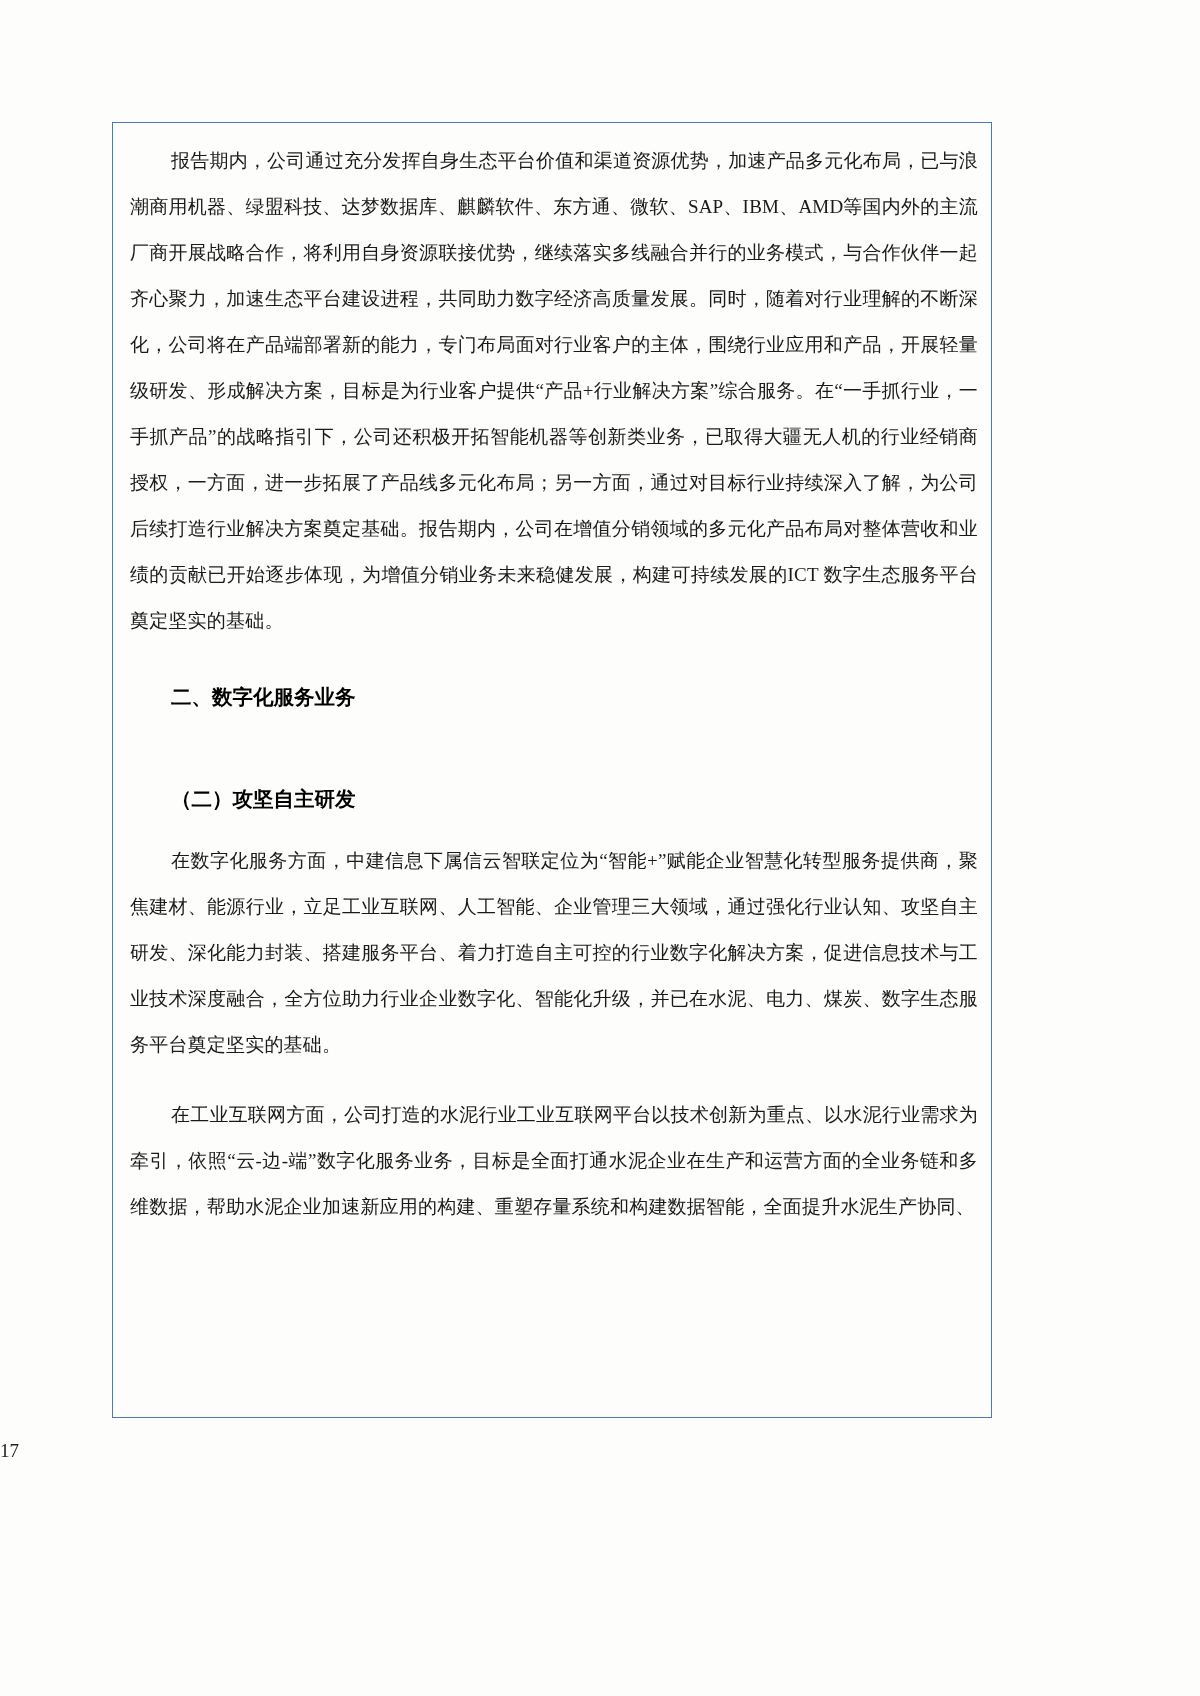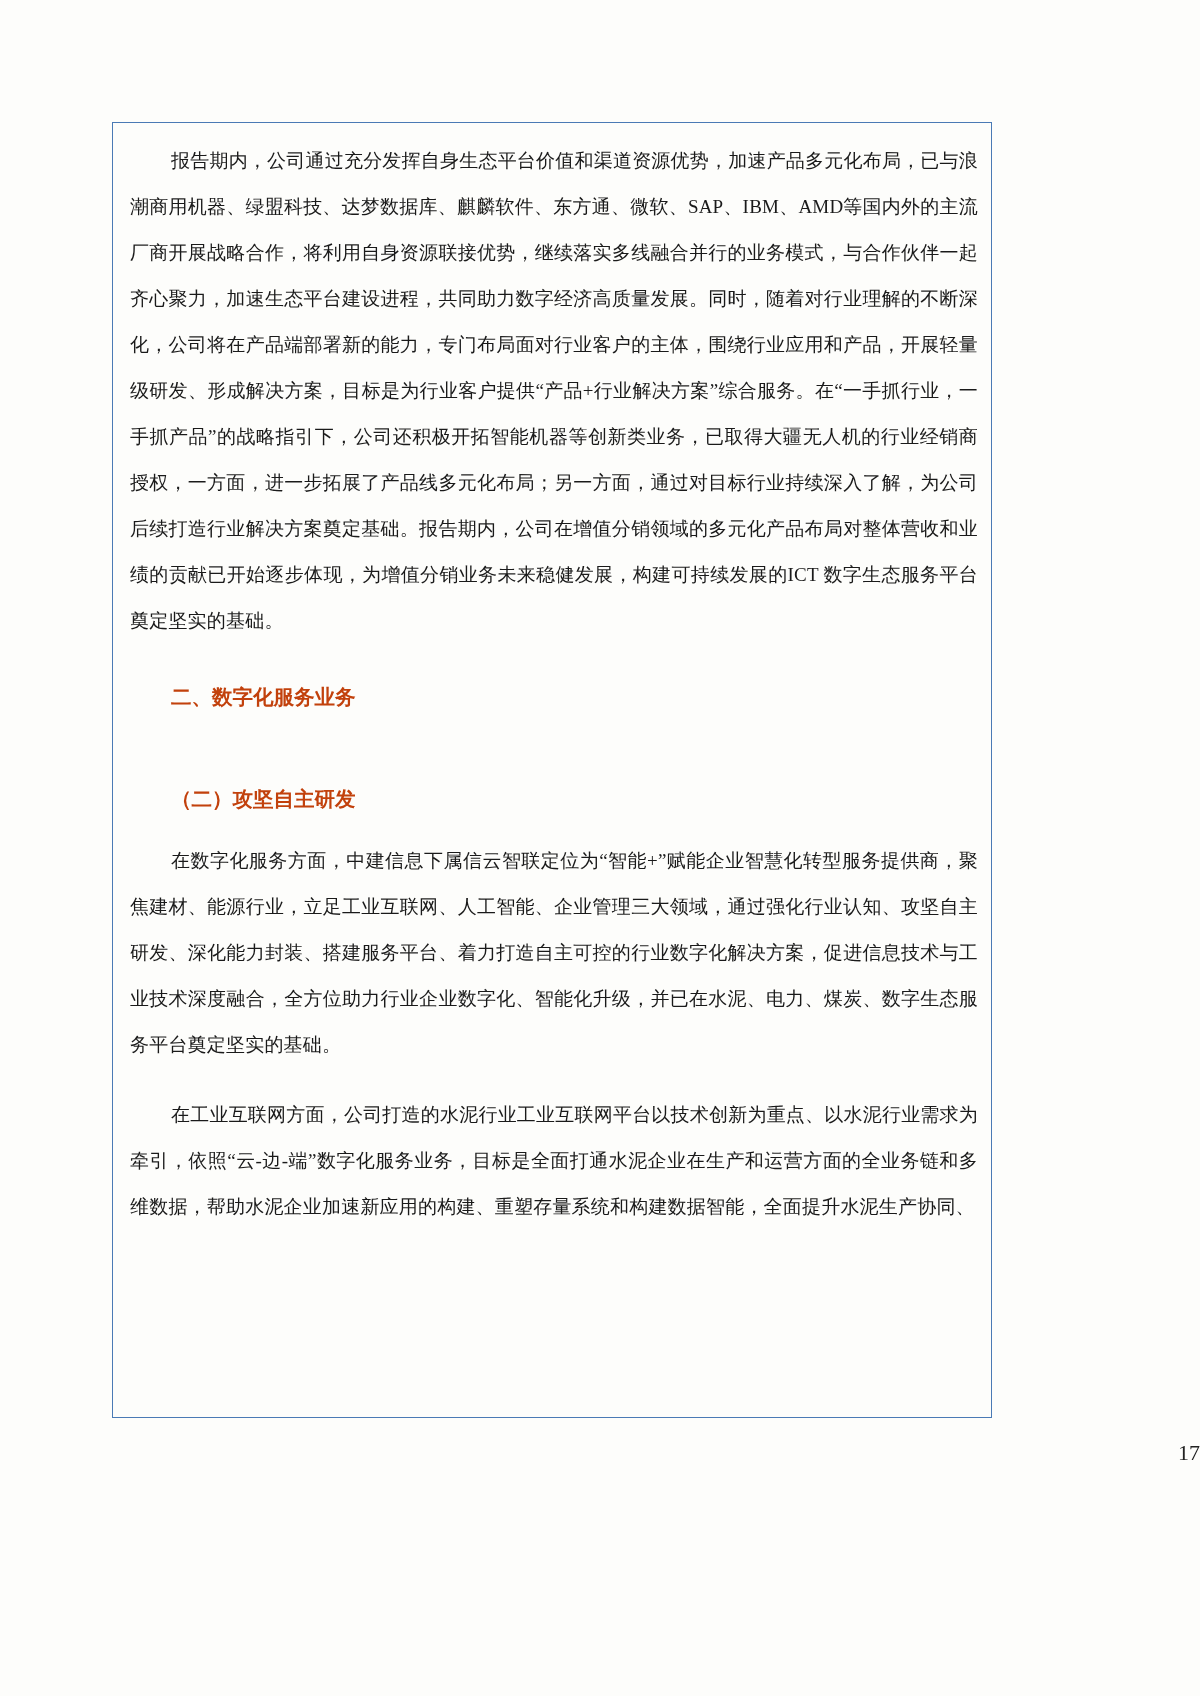--- a/index.html
+++ b/index.html
@@ -48,33 +48,33 @@
     text-indent: 41px;
     color: #1a1a1a;
     letter-spacing: 0.2px;
   }
   h3.heading {
     margin: 0;
     font-size: 20.5px;
     line-height: 46px;
     font-weight: bold;
     text-indent: 41px;
-    color: #c2410c;
+    color: #000000;
     font-family: "Liberation Serif", serif;
   }
   .spacer-lg { height: 30px; }
   .spacer-md { height: 24px; }
   .spacer-sm { height: 16px; }
   .page-number {
     position: absolute;
     left: 0;
     top: 1440px;
     width: 1200px;
-    text-align: right;
-    font-size: 22px;
+    text-align: left;
+    font-size: 19px;
     color: #222;
     font-family: "Liberation Serif", serif;
   }
 </style>
 </head>
 <body>
 
 <div class="page">
   <div class="page-border"></div>
 

